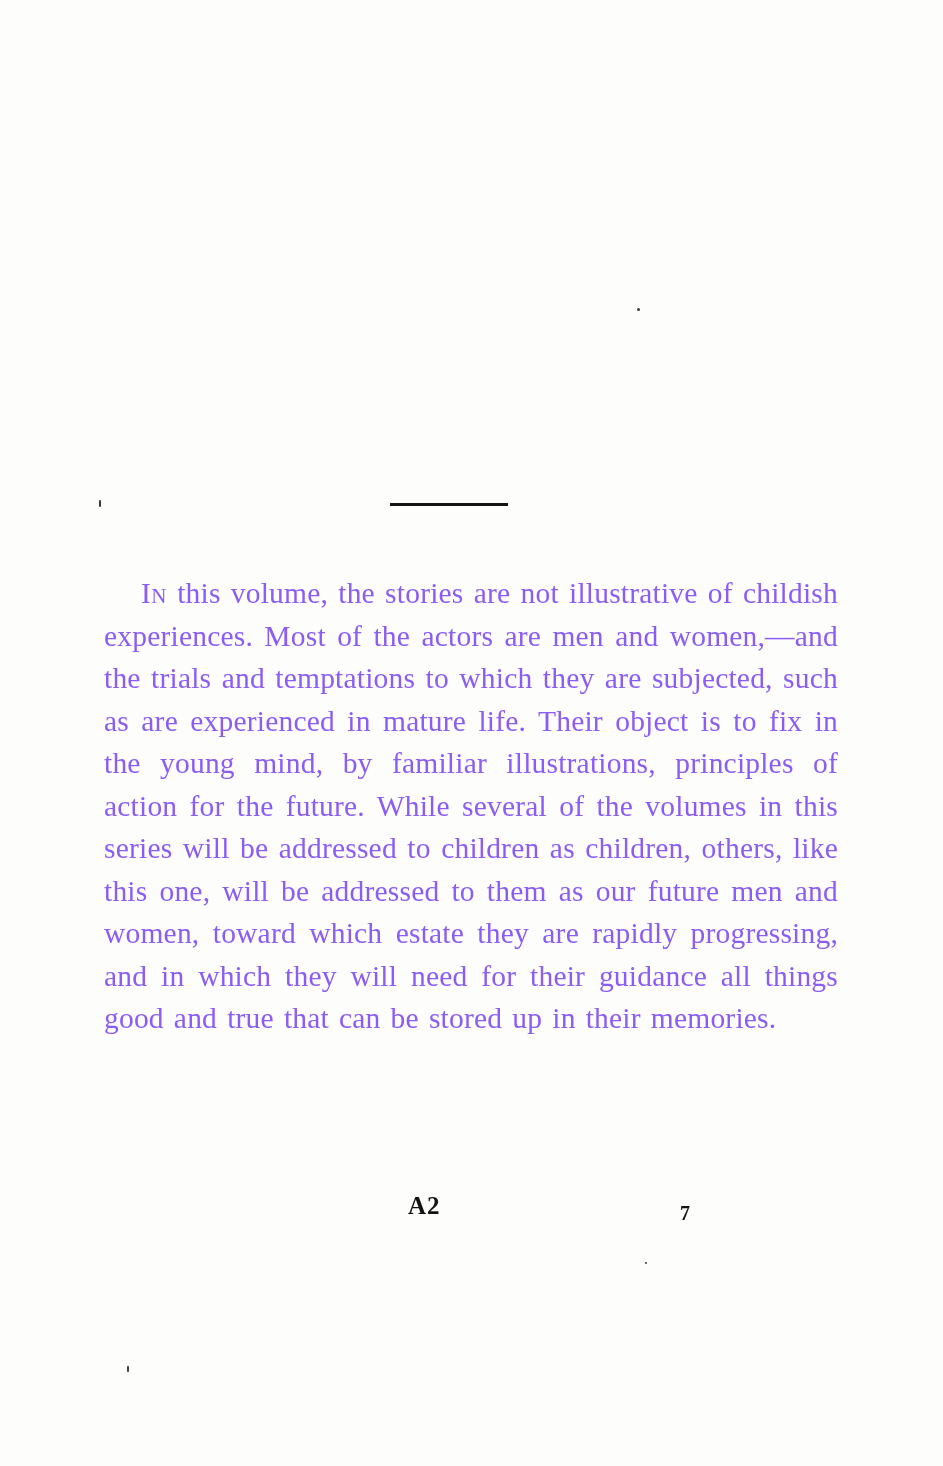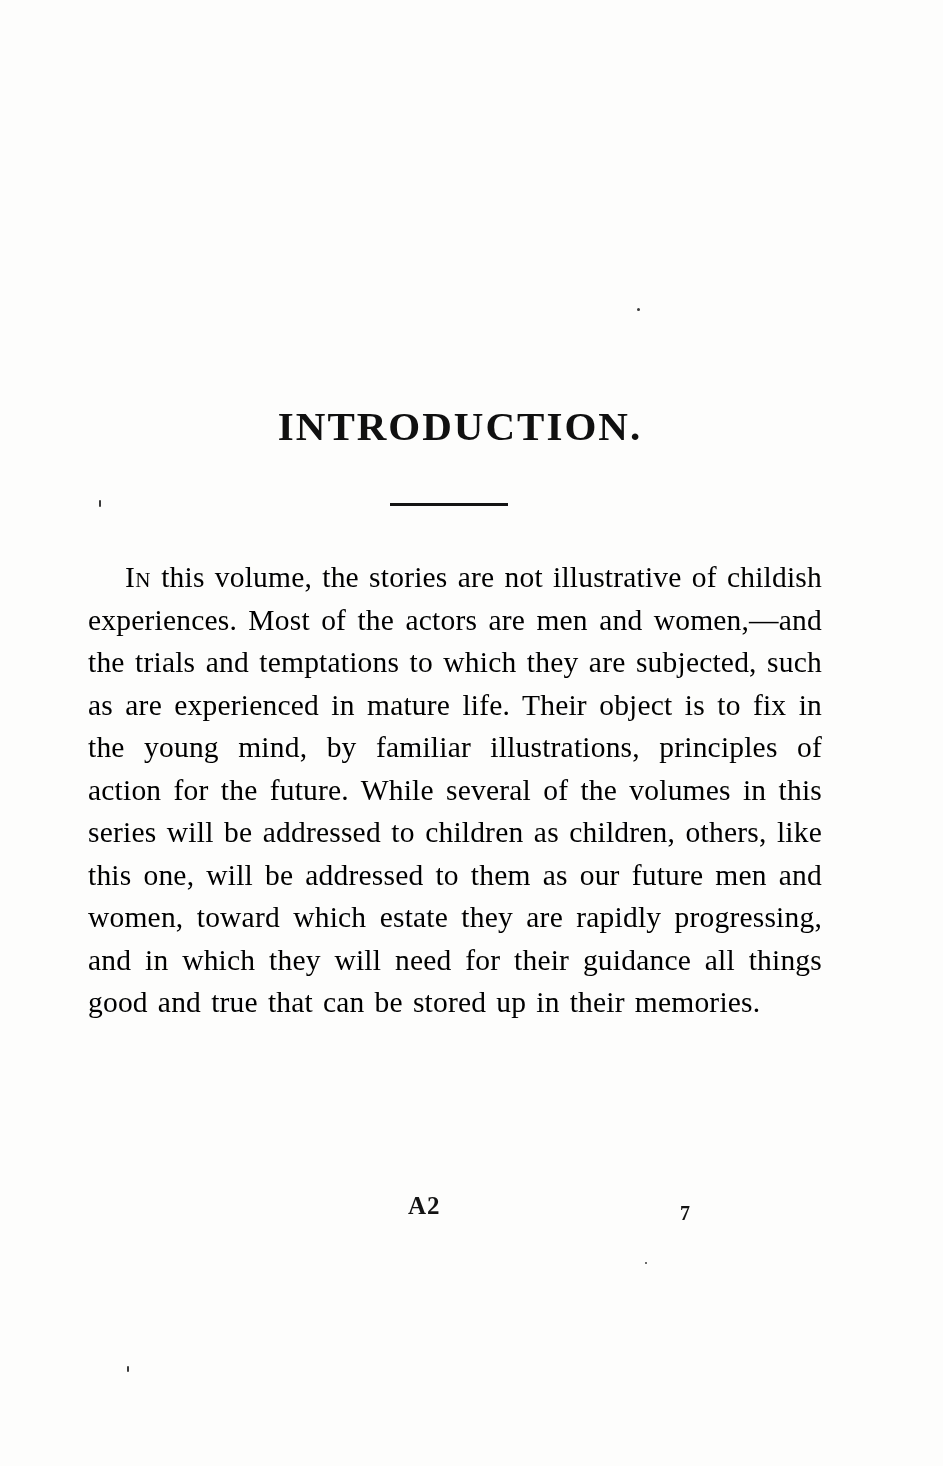--- a/index.html
+++ b/index.html
@@ -37,28 +37,28 @@
     left: 390px;
     width: 118px;
     height: 3px;
     background: #141414;
   }
   .body-paragraph {
     position: absolute;
     top: 556px;
     left: 88px;
     width: 734px;
-    margin: 0;
+    margin: 16px;
     font-size: 29.5px;
     line-height: 42.5px;
     text-align: justify;
     text-indent: 37px;
     letter-spacing: 0.2px;
     word-spacing: 2.5px;
-    color: #000000;
+    color: #8b5cf6;
   }
   .lead-word {
     font-variant: small-caps;
     letter-spacing: 0.5px;
   }
   .signature-mark {
     position: absolute;
     top: 1192px;
     left: 408px;
     font-size: 25px;
@@ -83,21 +83,20 @@
   .speck-1 { top: 308px; left: 637px; width: 3px; height: 3px; }
   .speck-2 { top: 500px; left: 99px;  width: 2px; height: 7px; border-radius: 2px; }
   .speck-3 { top: 1262px; left: 645px; width: 2px; height: 2px; }
   .speck-4 { top: 1366px; left: 127px; width: 2px; height: 6px; border-radius: 2px; }
 </style>
 </head>
 <body>
 
 <div class="page">
 
-  <h1 class="heading">INTRODUCTION.</h1>
 
   <div class="rule"></div>
 
   <p class="body-paragraph"><span class="lead-word">In</span><span> this volume, the stories are not illustrative of childish experiences.  Most of the actors are men and women,—and the trials and temptations to which they are subjected, such as are experienced in mature life.  Their object is to fix in the young mind, by familiar illustrations, principles of action for the future.  While several of the volumes in this series will be addressed to children as children, others, like this one, will be addressed to them as our future men and women, toward which estate they are rapidly progressing, and in which they will need for their guidance all things good and true that can be stored up in their memories.</span></p>
 
   <span class="signature-mark">A2</span>
 
   <span class="page-number">7</span>
 
   <div class="speck speck-1"></div>

